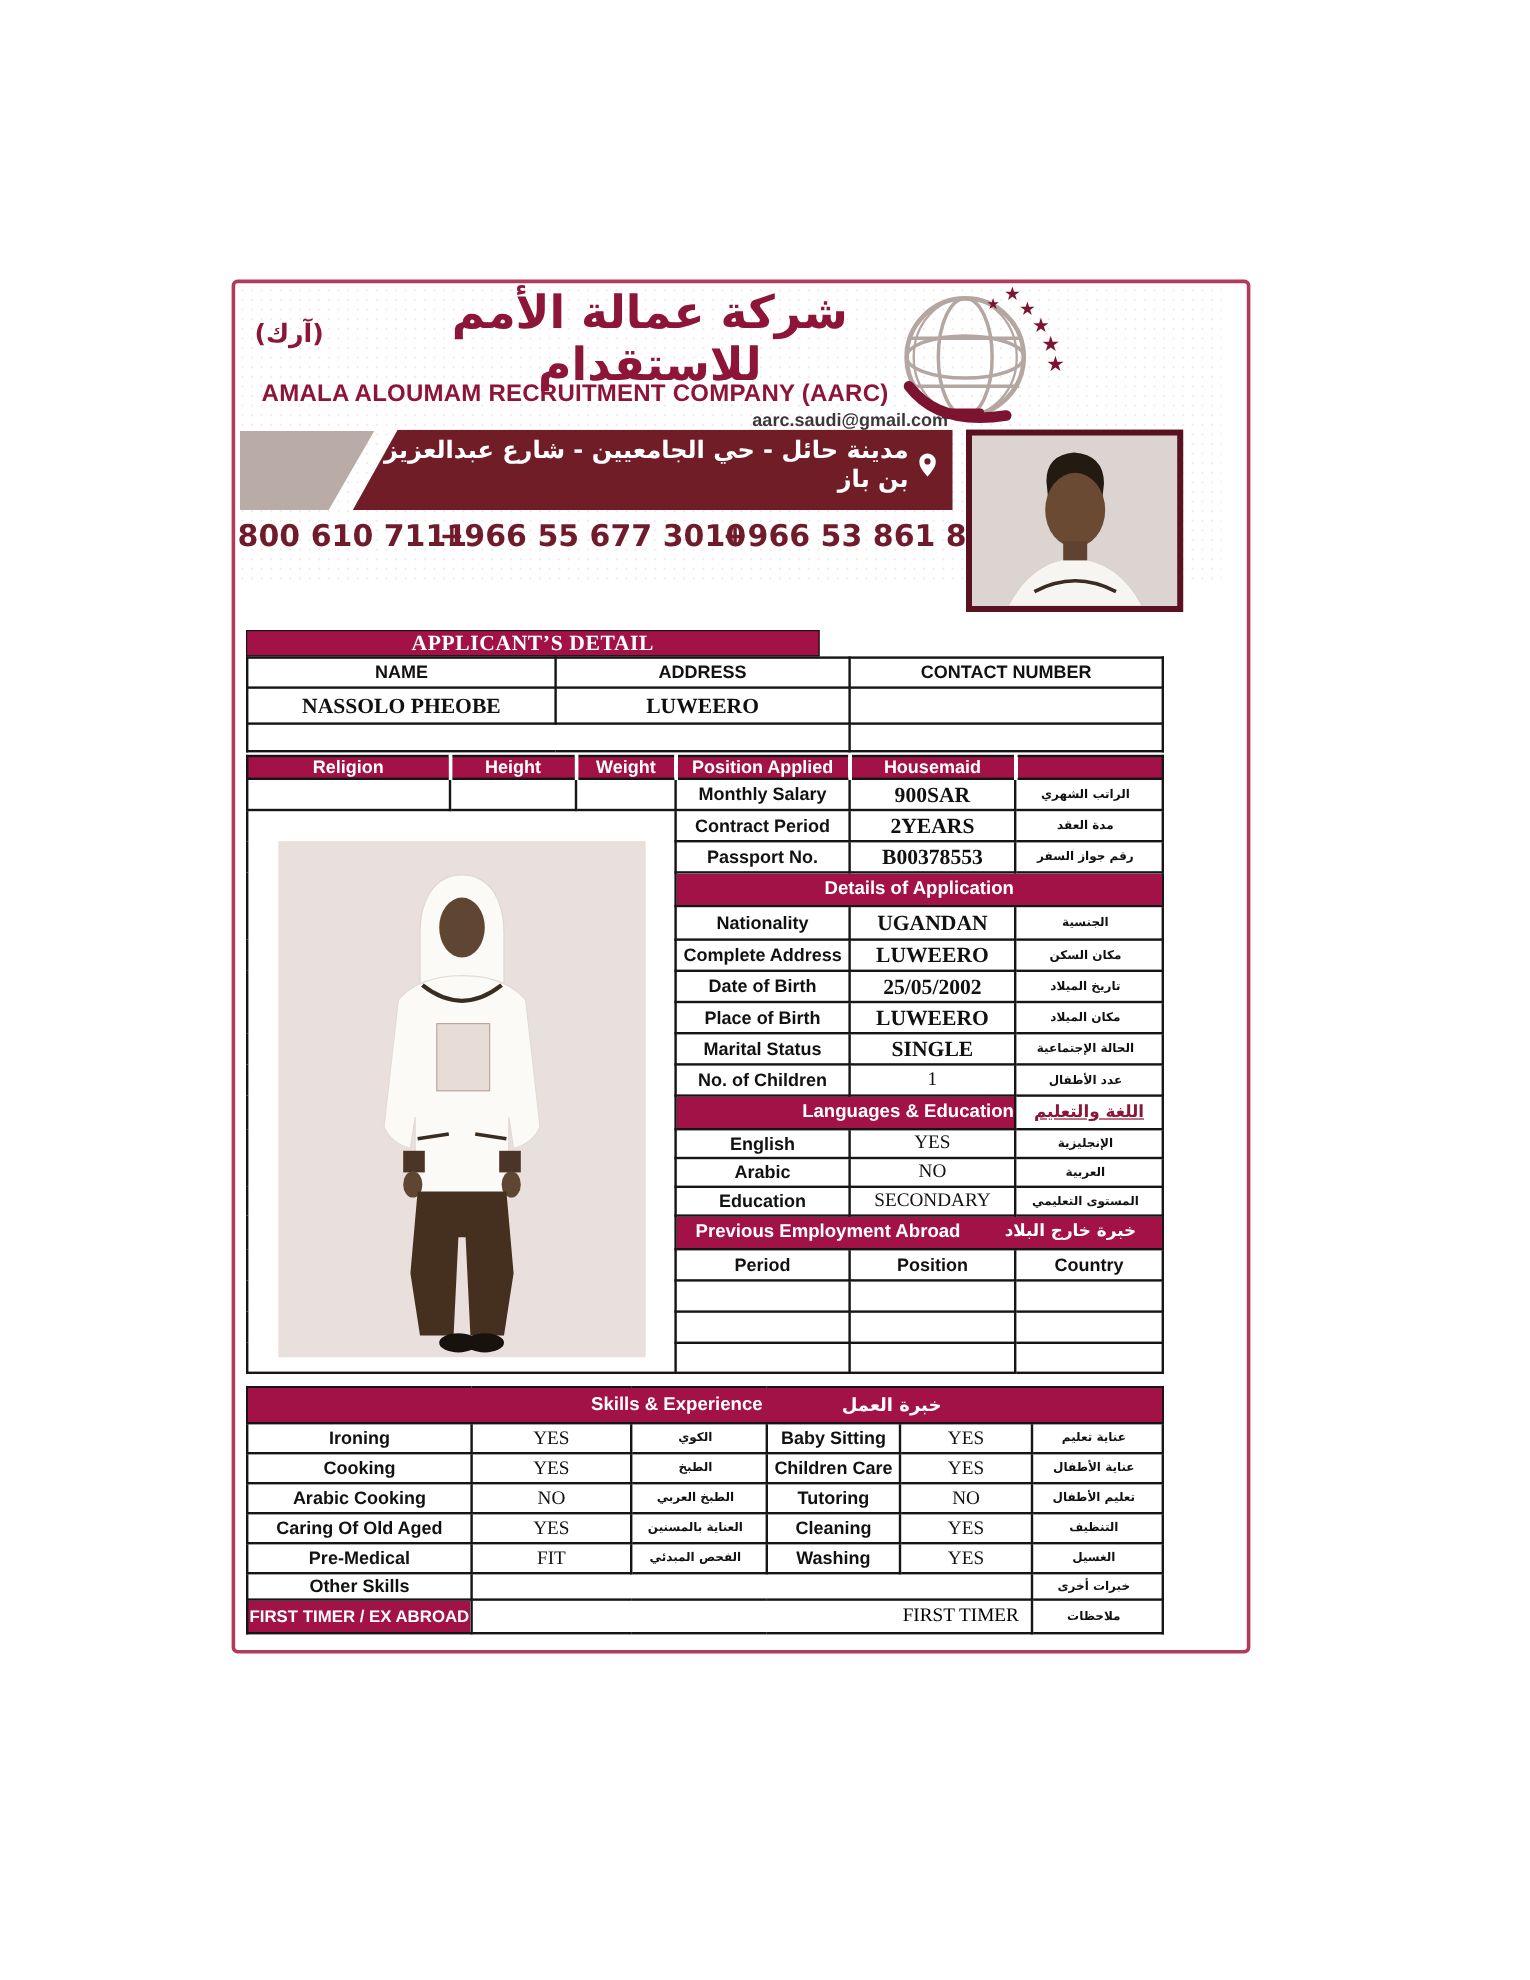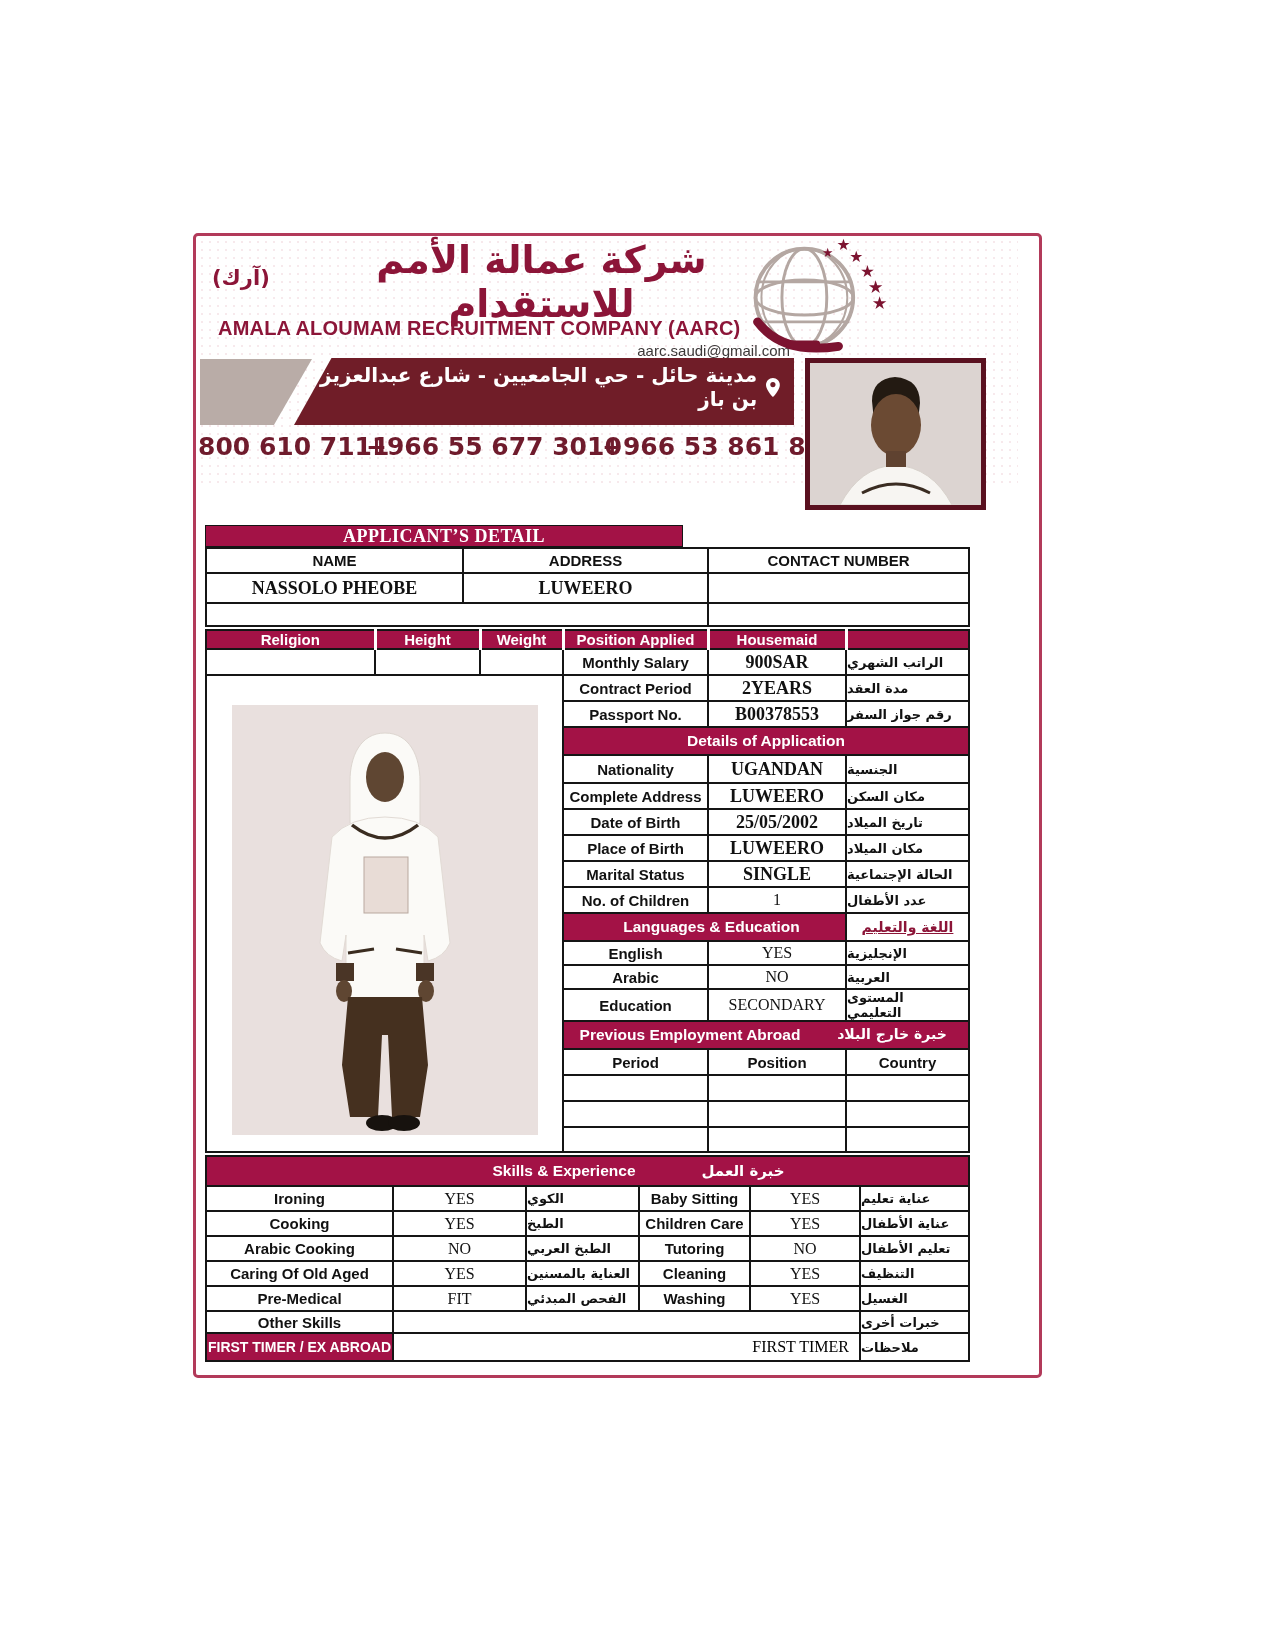--- a/index.html
+++ b/index.html
@@ -4,21 +4,21 @@
 <style>
   html,body{margin:0;padding:0;background:#fff;}
   body{width:1275px;height:1650px;position:relative;font-family:"Liberation Sans",sans-serif;}
   .doc{position:absolute;left:193px;top:233px;width:843px;height:1139px;border:3px solid #b23a5a;border-radius:5px;background:#fff;}
   .dots{position:absolute;left:2px;top:2px;width:820px;height:250px;background-image:radial-gradient(#efd2d9 1px,transparent 1.3px);background-size:8px 8px;opacity:.5;pointer-events:none;}
 
   
   .company-abbr{position:absolute;left:16px;top:30px;font-weight:bold;font-size:21px;color:#8c1538;font-family:"DejaVu Sans",sans-serif;}
   .company-ar{position:absolute;left:118px;top:2px;width:455px;text-align:center;font-weight:bold;font-size:38px;color:#8c1538;font-family:"DejaVu Sans",sans-serif;direction:rtl;}
   .company-en{position:absolute;left:22px;top:81px;font-weight:bold;font-size:20px;color:#8c1538;letter-spacing:.2px;}
-  .email{position:absolute;left:330px;top:106px;width:264px;text-align:right;font-weight:normal;font-size:15px;color:#3c3838;}
+  .email{position:absolute;left:330px;top:106px;width:264px;text-align:right;font-weight:bold;font-size:15px;color:#3c3838;}
   .logo{position:absolute;left:548px;top:0;width:150px;height:122px;}
 
   .banner-tan{position:absolute;left:4px;top:123px;width:112px;height:66px;background:#b9aca7;clip-path:polygon(0 0,100% 0,66% 100%,0 100%);}
   .banner{position:absolute;left:98px;top:122px;width:500px;height:67px;background:#701d28;clip-path:polygon(7.5% 0,100% 0,100% 100%,0 100%);color:#fff;}
   .b-ar{position:absolute;right:14px;top:5px;display:flex;align-items:center;gap:9px;direction:rtl;font-weight:bold;font-size:20px;font-family:"DejaVu Sans",sans-serif;}
   .b-en{position:absolute;left:62px;top:38px;display:flex;align-items:center;gap:7px;font-weight:bold;font-size:15.5px;}
 
   .phones{position:absolute;left:0;top:196px;width:600px;height:34px;color:#6f1b2c;font-weight:bold;font-size:25px;font-family:"DejaVu Sans",sans-serif;}
   .phones span{position:absolute;top:0;white-space:nowrap;}
   .p1{left:2px;} .p2{left:170px;} .p3{left:406px;}
@@ -28,29 +28,29 @@
   
   .applicant-bar{position:absolute;left:9px;top:289px;width:476px;height:20px;background:#a31246;border:1px solid #151515;color:#fff;text-align:center;font-family:"Liberation Serif",serif;font-weight:bold;font-size:18px;line-height:20px;letter-spacing:.5px;}
   table{border-collapse:collapse;table-layout:fixed;}
   td{border:2px solid #151515;padding:0;text-align:center;vertical-align:middle;overflow:hidden;}
   .top-table{position:absolute;left:9px;top:311px;width:763px;}
   .profile-table{position:absolute;left:9px;top:393px;width:763px;}
   .skills-table{position:absolute;left:9px;top:919px;width:763px;}
   .lb{font-weight:bold;font-size:15px;color:#111;}
   .vb{font-family:"Liberation Serif",serif;font-weight:bold;font-size:18px;color:#111;}
   .vr{font-family:"Liberation Serif",serif;font-size:16px;color:#111;}
-  .ar{font-family:"DejaVu Sans",sans-serif;font-weight:bold;font-size:13px;direction:rtl;text-align:left;padding-right:6px;color:#111;}
+  .ar{font-family:"DejaVu Sans",sans-serif;font-weight:bold;font-size:10px;direction:rtl;text-align:center;padding-right:6px;color:#111;}
   .mh{background:#a31246;color:#fff;font-weight:bold;font-size:15px;border-left:3px solid #fff;}
   .mh-first{border-left:2px solid #151515;}
   .mbar{background:#a31246;color:#fff;font-weight:bold;font-size:15.5px;position:relative;}
   .det-en{display:inline-block;width:288px;text-align:center;}
   .pe-wrap{display:flex;width:100%;}
   .pe-en{flex:0 0 252px;text-align:center;}
   .pe-ar{flex:1;text-align:center;font-family:"DejaVu Sans",sans-serif;font-size:14px;direction:rtl;}
-  .lang-bar{background:#a31246;color:#fff;font-weight:bold;font-size:15.5px;text-align:center;padding-left:14px;}
+  .lang-bar{background:#a31246;color:#fff;font-weight:bold;font-size:15.5px;text-align:right;padding-left:14px;}
   .lang-ar-cell{font-family:"DejaVu Sans",sans-serif;font-weight:bold;font-size:14px;color:#8c1538;text-decoration:underline;direction:rtl;}
   .sk-bar{position:relative;height:28px;}
   .sb-en{position:absolute;left:0;top:5px;width:714px;text-align:center;}
   .sb-ar{position:absolute;left:430px;top:5px;width:212px;text-align:center;font-family:"DejaVu Sans",sans-serif;font-size:15px;direction:rtl;}
   .ft-label{background:#a31246;color:#fff;font-weight:bold;font-size:14px;line-height:1.3;}
   .ft-value{font-family:"Liberation Serif",serif;font-size:16px;text-align:right;padding-right:10px;padding-left:46px;}
   .photo-cell{background:#fff;}
   .photo-inner{width:306px;height:430px;margin:13px auto 0;background:#e9e0de;}
 </style>
 </head>

